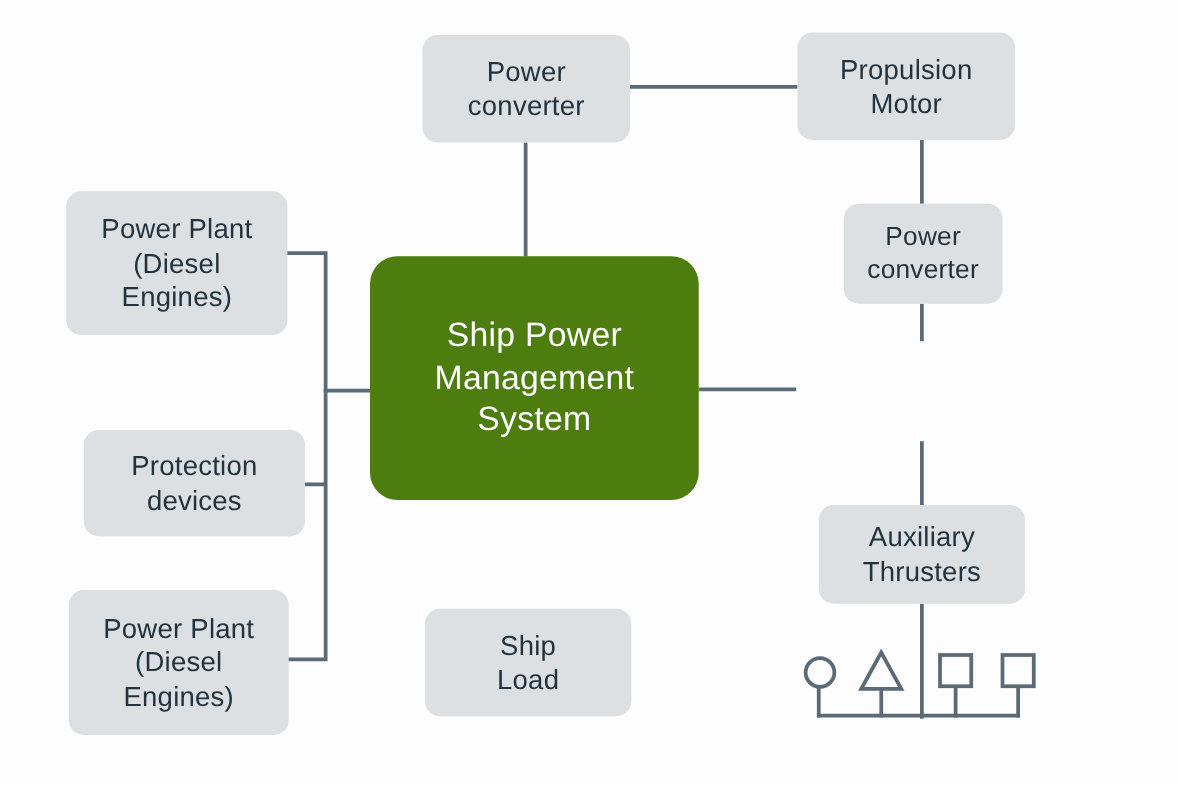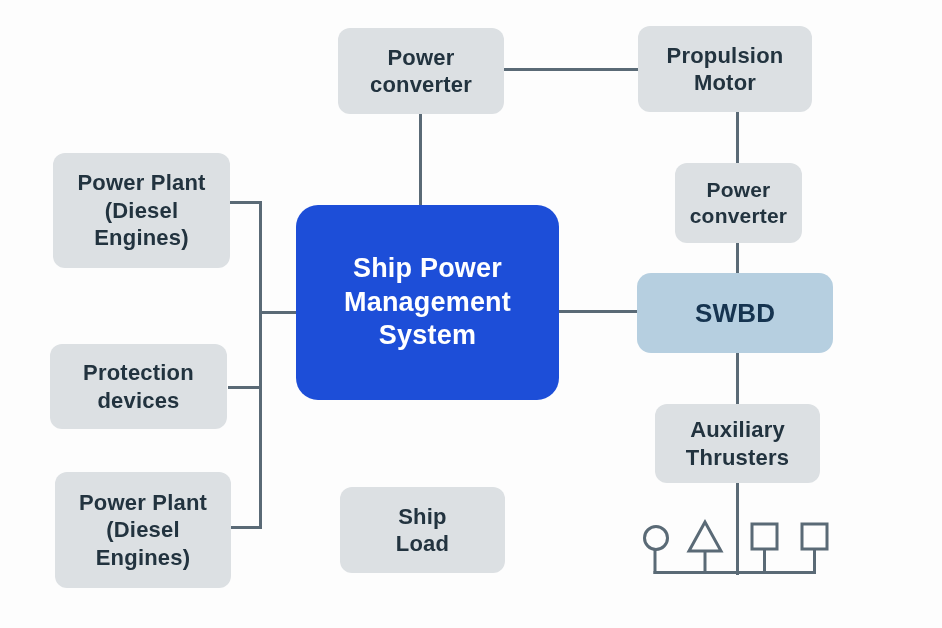--- a/index.html
+++ b/index.html
@@ -20,26 +20,26 @@
     display: flex;
     align-items: center;
     justify-content: center;
     text-align: center;
     white-space: pre-line;
     box-sizing: border-box;
     border-radius: 12px;
     background: #dce0e3;
     color: #22333f;
     font-size: 22px;
-    font-weight: 700;
+    font-weight: 400;
     line-height: 1.25;
     letter-spacing: 0.2px;
   }
   .node.primary {
-    background: #1d4ed8;
+    background: #4d7c0f;
     color: #ffffff;
     border-radius: 22px;
     font-size: 27px;
   }
   .node.accent {
     background: #b6cfe0;
     color: #163450;
     border-radius: 14px;
     font-size: 26px;
   }
@@ -83,31 +83,30 @@
 Motor</div>
 
   <div class="node" style="left:53px; top:153px; width:177px; height:115px;">Power Plant
 (Diesel
 Engines)</div>
 
   <div class="node primary" style="left:296px; top:205px; width:263px; height:195px;">Ship Power
 Management
 System</div>
 
-  <div class="node" style="left:50px; top:344px; width:177px; height:85px;">Protection
+  <div class="node" style="left:67px; top:344px; width:177px; height:85px;">Protection
 devices</div>
 
   <div class="node" style="left:55px; top:472px; width:176px; height:116px;">Power Plant
 (Diesel
 Engines)</div>
 
   <div class="node small" style="left:675px; top:163px; width:127px; height:80px;">Power
 converter</div>
 
-  <div class="node accent" style="left:637px; top:273px; width:196px; height:80px;">SWBD</div>
 
   <div class="node" style="left:655px; top:404px; width:165px; height:79px;">Auxiliary
 Thrusters</div>
 
   <div class="node" style="left:340px; top:487px; width:165px; height:86px;text-align:center;">Ship
 Load</div>
 
   <svg class="load-symbols" width="205" height="65" viewBox="0 0 205 65">
     <g fill="none" stroke="#5a6a76" stroke-width="3">
       <circle cx="21" cy="23" r="11.5"></circle>

